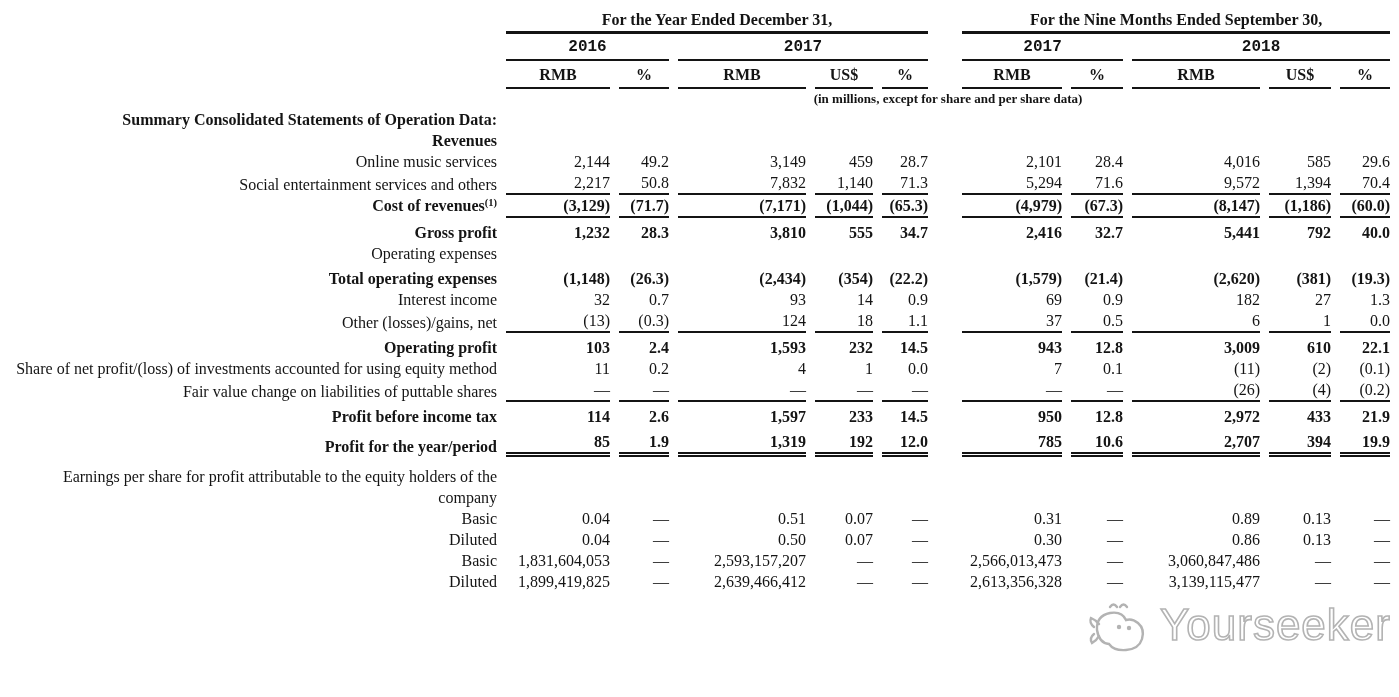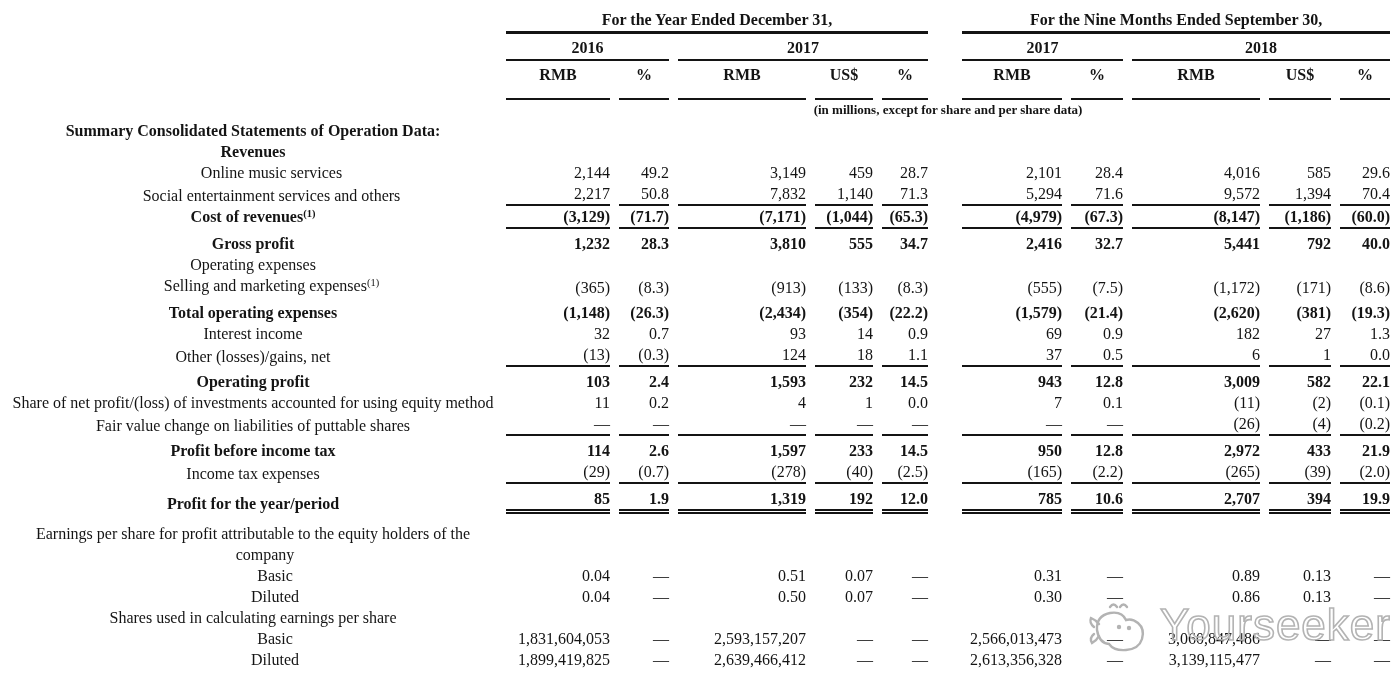--- a/index.html
+++ b/index.html
@@ -4,25 +4,25 @@
 <style>
   html,body{margin:0;padding:0;background:#fff;}
   body{width:1399px;height:697px;overflow:hidden;position:relative;
        font-family:"Liberation Serif",serif;color:#141414;}
   .page{width:1399px;height:697px;position:relative;}
   table{border-collapse:separate;border-spacing:9px 0;width:1399px;table-layout:fixed;
         margin-top:6px;position:relative;z-index:1;}
   td,th{padding:0;vertical-align:bottom;font-size:16px;line-height:21px;}
   th{font-weight:bold;}
   .grp{text-align:center;border-bottom:3px solid #141414;padding-bottom:1px;white-space:nowrap;margin-top:20px;}
-  .yr{text-align:center;border-bottom:2.5px solid #141414;padding-bottom:1px;}
-  .cur{text-align:center;border-bottom:2.5px solid #141414;padding-bottom:13px;}
+  .yr{text-align:center;border-bottom:2.5px solid #141414;padding-bottom:1px;font-family:Liberation Mono, monospace;}
+  .cur{text-align:center;border-bottom:2.5px solid #141414;padding-bottom:2px;}
   .note{text-align:center;font-weight:bold;font-size:13px;line-height:20px;}
   .hrow th{padding-top:3px;}
-  .lbl{text-align:center;}
+  .lbl{text-align:right;}
   .i0{padding-left:0;}
   .i1{padding-left:37px;}
   .i2{padding-left:44px;}
   .hang{padding-left:24px;text-indent:-24px;}
   .b{font-weight:bold;}
   .v{text-align:right;white-space:nowrap;}
   .ru{border-bottom:2.5px solid #141414;margin-top:19px;}
   .dr{border-bottom:5px double #141414;}
   .gap td{padding-top:4px;}
   .gap2 td{padding-top:9px;}
@@ -180,34 +180,20 @@
           <td class="v"></td>
           <td class="v"></td>
           <td class="v"></td>
           <td class="sp"></td>
           <td class="v"></td>
           <td class="v"></td>
           <td class="v"></td>
           <td class="v"></td>
           <td class="v"></td>
         </tr>
-        <tr>
-          <td class="lbl i1">Selling and marketing expenses<span class="sup">(1)</span></td>
-          <td class="v">(365)</td>
-          <td class="v">(8.3)</td>
-          <td class="v">(913)</td>
-          <td class="v">(133)</td>
-          <td class="v">(8.3)</td>
-          <td class="sp"></td>
-          <td class="v">(555)</td>
-          <td class="v">(7.5)</td>
-          <td class="v">(1,172)</td>
-          <td class="v">(171)</td>
-          <td class="v">(8.6)</td>
-        </tr>
         <tr class="gap">
           <td class="lbl i0 b">Total operating expenses</td>
           <td class="v b">(1,148)</td>
           <td class="v b">(26.3)</td>
           <td class="v b">(2,434)</td>
           <td class="v b">(354)</td>
           <td class="v b">(22.2)</td>
           <td class="sp"></td>
           <td class="v b">(1,579)</td>
           <td class="v b">(21.4)</td>
@@ -247,21 +233,21 @@
           <td class="lbl i0 b">Operating profit</td>
           <td class="v b">103</td>
           <td class="v b">2.4</td>
           <td class="v b">1,593</td>
           <td class="v b">232</td>
           <td class="v b">14.5</td>
           <td class="sp"></td>
           <td class="v b">943</td>
           <td class="v b">12.8</td>
           <td class="v b">3,009</td>
-          <td class="v b">582</td>
+          <td class="v b">610</td>
           <td class="v b">22.1</td>
         </tr>
         <tr>
           <td class="lbl hang">Share of net profit/(loss) of investments accounted for using equity method</td>
           <td class="v">11</td>
           <td class="v">0.2</td>
           <td class="v">4</td>
           <td class="v">1</td>
           <td class="v">0.0</td>
           <td class="sp"></td>
@@ -292,34 +278,20 @@
           <td class="v b">1,597</td>
           <td class="v b">233</td>
           <td class="v b">14.5</td>
           <td class="sp"></td>
           <td class="v b">950</td>
           <td class="v b">12.8</td>
           <td class="v b">2,972</td>
           <td class="v b">433</td>
           <td class="v b">21.9</td>
         </tr>
-        <tr>
-          <td class="lbl i0">Income tax expenses</td>
-          <td class="v ru">(29)</td>
-          <td class="v ru">(0.7)</td>
-          <td class="v ru">(278)</td>
-          <td class="v ru">(40)</td>
-          <td class="v ru">(2.5)</td>
-          <td class="sp"></td>
-          <td class="v ru">(165)</td>
-          <td class="v ru">(2.2)</td>
-          <td class="v ru">(265)</td>
-          <td class="v ru">(39)</td>
-          <td class="v ru">(2.0)</td>
-        </tr>
         <tr class="gap">
           <td class="lbl i0 b">Profit for the year/period</td>
           <td class="v b dr">85</td>
           <td class="v b dr">1.9</td>
           <td class="v b dr">1,319</td>
           <td class="v b dr">192</td>
           <td class="v b dr">12.0</td>
           <td class="sp"></td>
           <td class="v b dr">785</td>
           <td class="v b dr">10.6</td>
@@ -361,34 +333,20 @@
           <td class="v">—</td>
           <td class="v">0.50</td>
           <td class="v">0.07</td>
           <td class="v">—</td>
           <td class="sp"></td>
           <td class="v">0.30</td>
           <td class="v">—</td>
           <td class="v">0.86</td>
           <td class="v">0.13</td>
           <td class="v">—</td>
-        </tr>
-        <tr>
-          <td class="lbl i0">Shares used in calculating earnings per share</td>
-          <td class="v"></td>
-          <td class="v"></td>
-          <td class="v"></td>
-          <td class="v"></td>
-          <td class="v"></td>
-          <td class="sp"></td>
-          <td class="v"></td>
-          <td class="v"></td>
-          <td class="v"></td>
-          <td class="v"></td>
-          <td class="v"></td>
         </tr>
         <tr>
           <td class="lbl i2">Basic</td>
           <td class="v">1,831,604,053</td>
           <td class="v">—</td>
           <td class="v">2,593,157,207</td>
           <td class="v">—</td>
           <td class="v">—</td>
           <td class="sp"></td>
           <td class="v">2,566,013,473</td>

